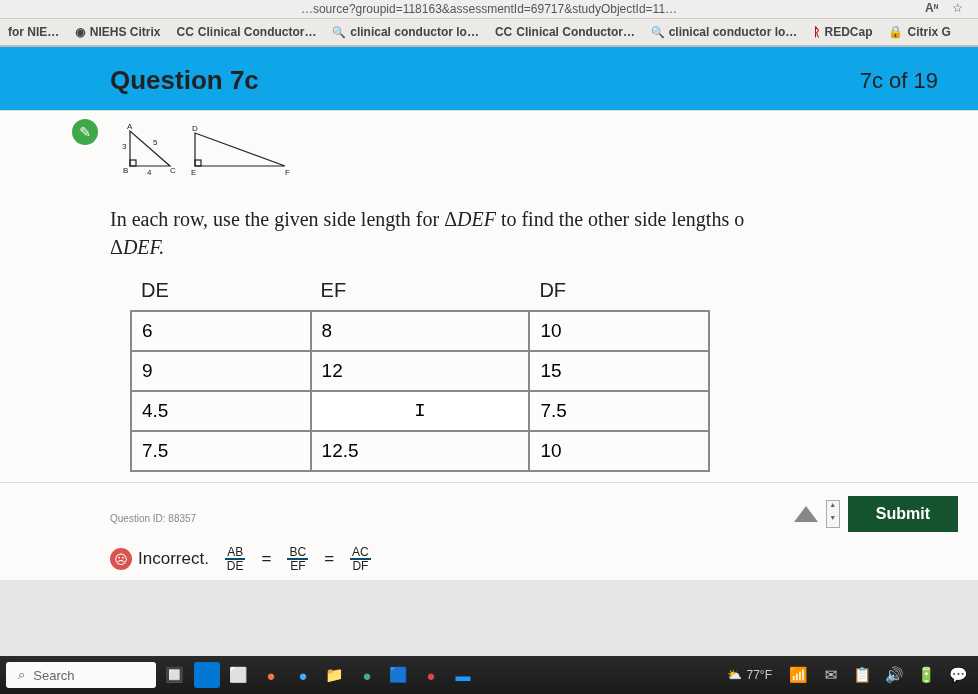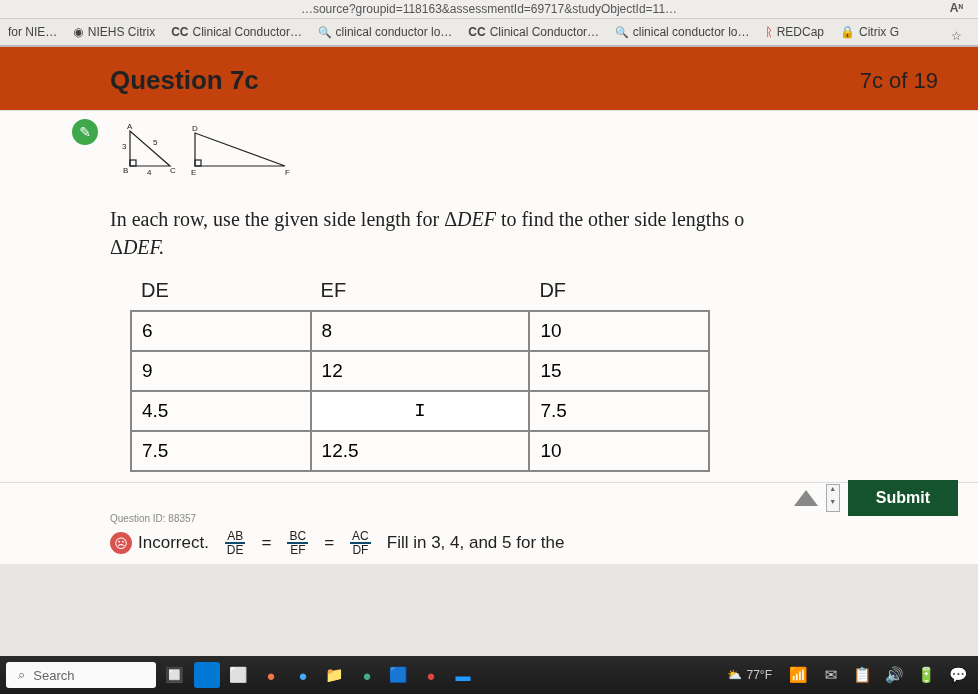--- a/index.html
+++ b/index.html
@@ -20,48 +20,48 @@
       border-bottom: 1px solid #ccc;
       position: relative;
     }
     .url-icons {
       position: absolute;
       right: 15px;
       top: 1px;
       display: flex;
       gap: 14px;
       align-items: center;
-      flex-direction: column;
     }
     .bookmarks-bar {
       background: #eceae7;
       padding: 6px 8px;
       font-size: 12px;
       color: #444;
       display: flex;
       align-items: center;
       gap: 16px;
       border-bottom: 2px solid #bbb;
       white-space: nowrap;
+      font-weight: bold;
     }
     .bookmark-item {
       display: flex;
       align-items: center;
       gap: 4px;
       cursor: pointer;
     }
     .search-icon-small {
       font-size: 11px;
     }
     .question-header {
       display: flex;
       justify-content: space-between;
       align-items: center;
       padding: 18px 40px 14px 110px;
-      background: #c2410c;
+      background: #0ea5e9;
     }
     .question-title {
       font-size: 26px;
       font-weight: bold;
       color: #222;
     }
     .question-counter {
       font-size: 22px;
       color: #222;
     }
@@ -117,21 +117,21 @@
     }
     .input-cell {
       background: #fff !important;
       text-align: center;
       font-family: 'Courier New', monospace;
     }
     .question-id {
       font-size: 10px;
       color: #888;
       margin-left: 35px;
-      margin-bottom: 2px;
+      margin-bottom: 18px;
       margin-top: 30px;
     }
     .feedback-bar {
       display: flex;
       align-items: center;
       padding: 4px 0 8px 35px;
       gap: 6px;
     }
     .sad-face {
       width: 22px;
@@ -371,21 +371,20 @@
       <span>=</span>
       <span class="fraction">
           <span class="top">BC</span>
           <span class="bot">EF</span>
         </span>
       <span>=</span>
       <span class="fraction">
           <span class="top">AC</span>
           <span class="bot">DF</span>
         </span>
-      <span>Fill in 3, 4, and 5 for the</span>
     </div>
   </div>
   <div class="nav-controls">
     <div class="nav-triangle"></div>
     <div class="nav-stepper">
         <div>▲</div>
         <div>▼</div>
       </div>
     <button class="submit-btn">Submit</button>
   </div>

